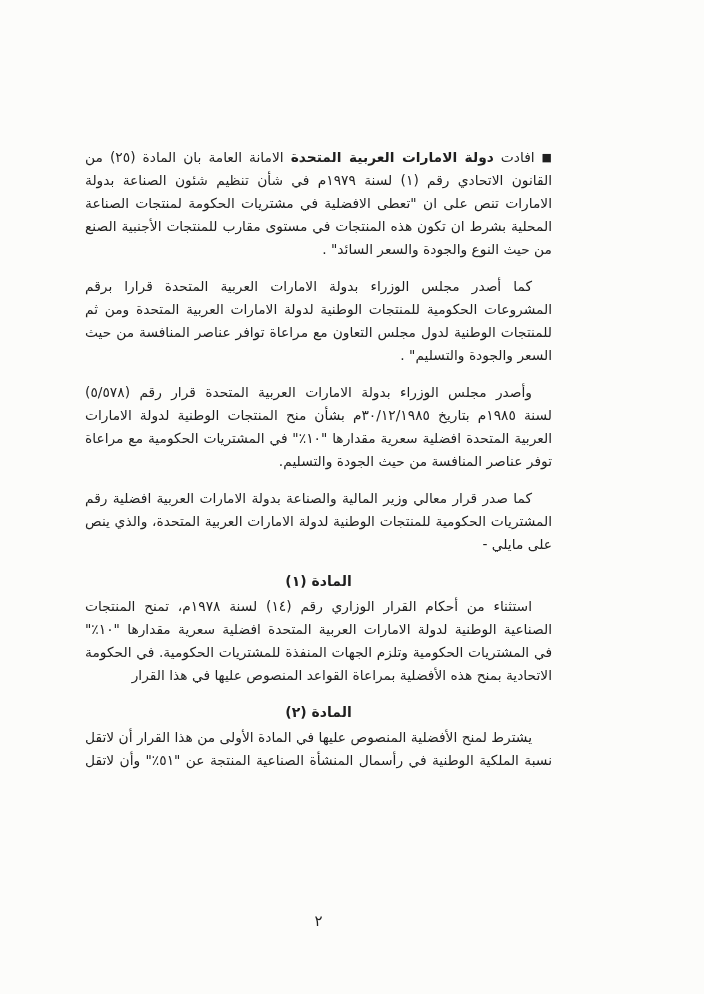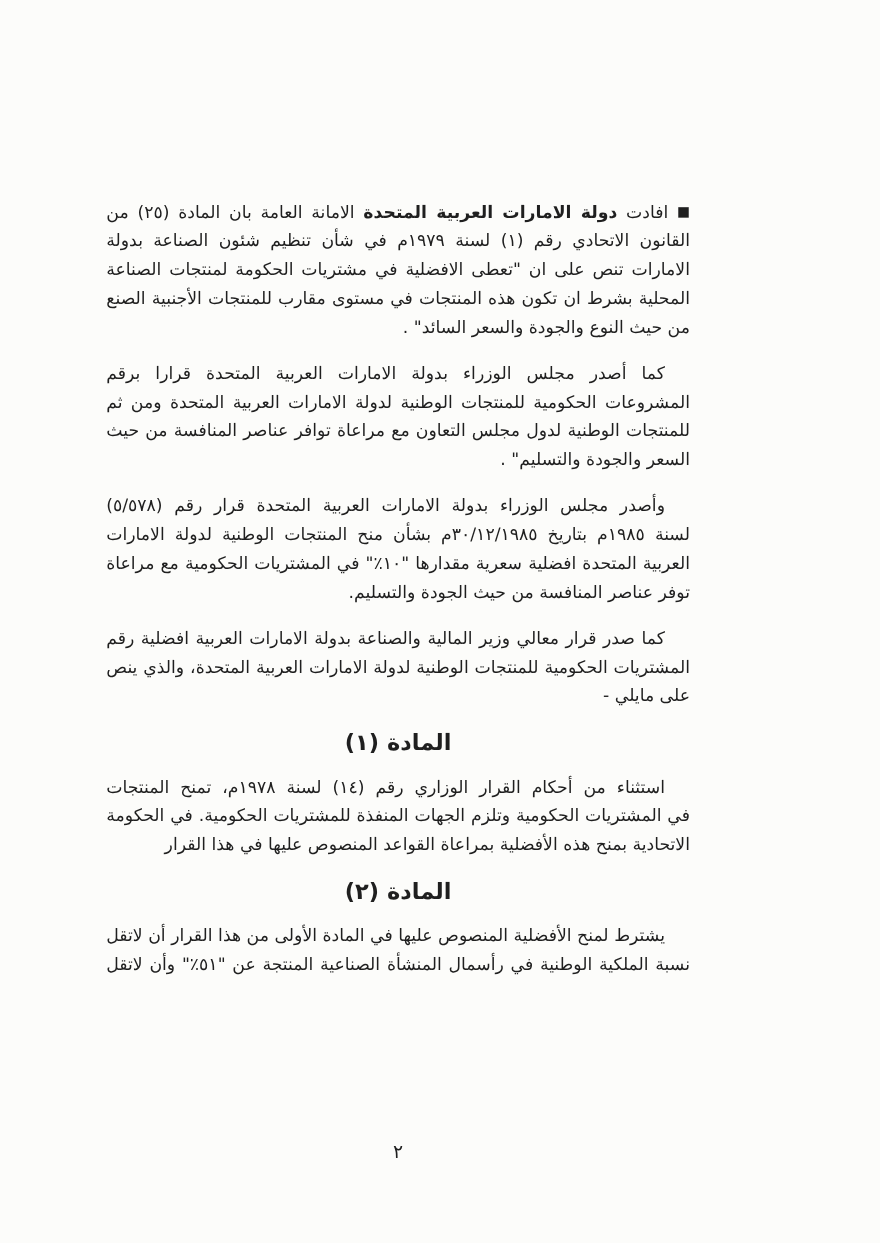--- a/index.html
+++ b/index.html
@@ -19,21 +19,21 @@
     inset: 0;
     direction: rtl;
   }
   .text-block {
     position: absolute;
     top: 146px;
     right: 152px;
     width: 467px;
   }
   .para {
-    margin: 13px 0 14px 0;
+    margin: 0 0 14px 0;
   }
   .line {
     font-size: 13.8px;
     line-height: 23px;
     max-height: 23px;
     overflow: hidden;
     text-align: justify;
   }
   .jl {
     
@@ -51,21 +51,21 @@
   }
   .bullet {
     font-size: 11px;
     margin-left: 7px;
     display: inline-block;
     transform: translateY(-1px);
   }
   .heading {
     font-weight: bold;
     text-align: center;
-    font-size: 18px;
+    font-size: 14px;
     line-height: 23px;
     margin: 12px 0 2px 0;
   }
   .page-number {
     position: absolute;
     top: 912px;
     right: 152px;
     width: 467px;
     text-align: center;
     font-size: 15px;
@@ -104,20 +104,21 @@
 
     <div class="para">
       <div class="line jl indent">كما صدر قرار معالي وزير المالية والصناعة بدولة الامارات العربية افضلية رقم</div>
       <div class="line jl">المشتريات الحكومية للمنتجات الوطنية لدولة الامارات العربية المتحدة، والذي ينص</div>
       <div class="line ll">على مايلي -</div>
     </div>
 
     <div class="heading">المادة (١)</div>
     <div class="para">
       <div class="line jl indent">استثناء من أحكام القرار الوزاري رقم (١٤) لسنة ١٩٧٨م، تمنح المنتجات</div>
+      <div class="line jl">الصناعية الوطنية لدولة الامارات العربية المتحدة افضلية سعرية مقدارها "١٠٪"</div>
       <div class="line jl">في المشتريات الحكومية وتلزم الجهات المنفذة للمشتريات الحكومية. في الحكومة</div>
       <div class="line ll">الاتحادية بمنح هذه الأفضلية بمراعاة القواعد المنصوص عليها في هذا القرار</div>
     </div>
 
     <div class="heading">المادة (٢)</div>
     <div class="para">
       <div class="line jl indent">يشترط لمنح الأفضلية المنصوص عليها في المادة الأولى من هذا القرار أن لاتقل</div>
       <div class="line jl">نسبة الملكية الوطنية في رأسمال المنشأة الصناعية المنتجة عن "٥١٪" وأن لاتقل</div>
     </div>
 

